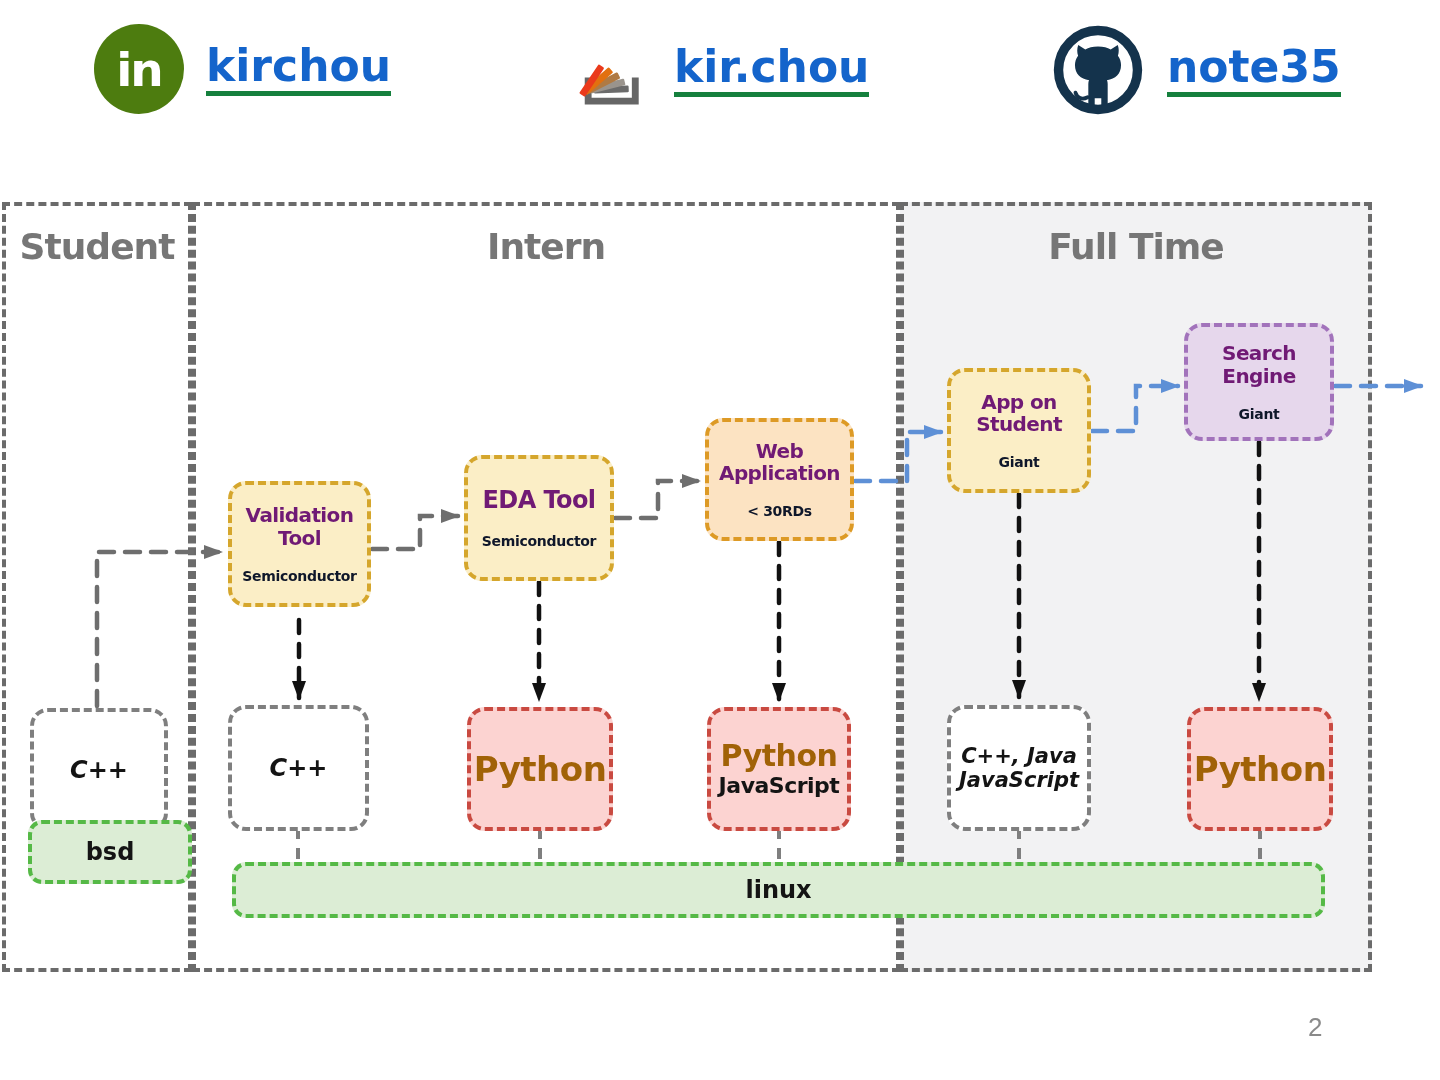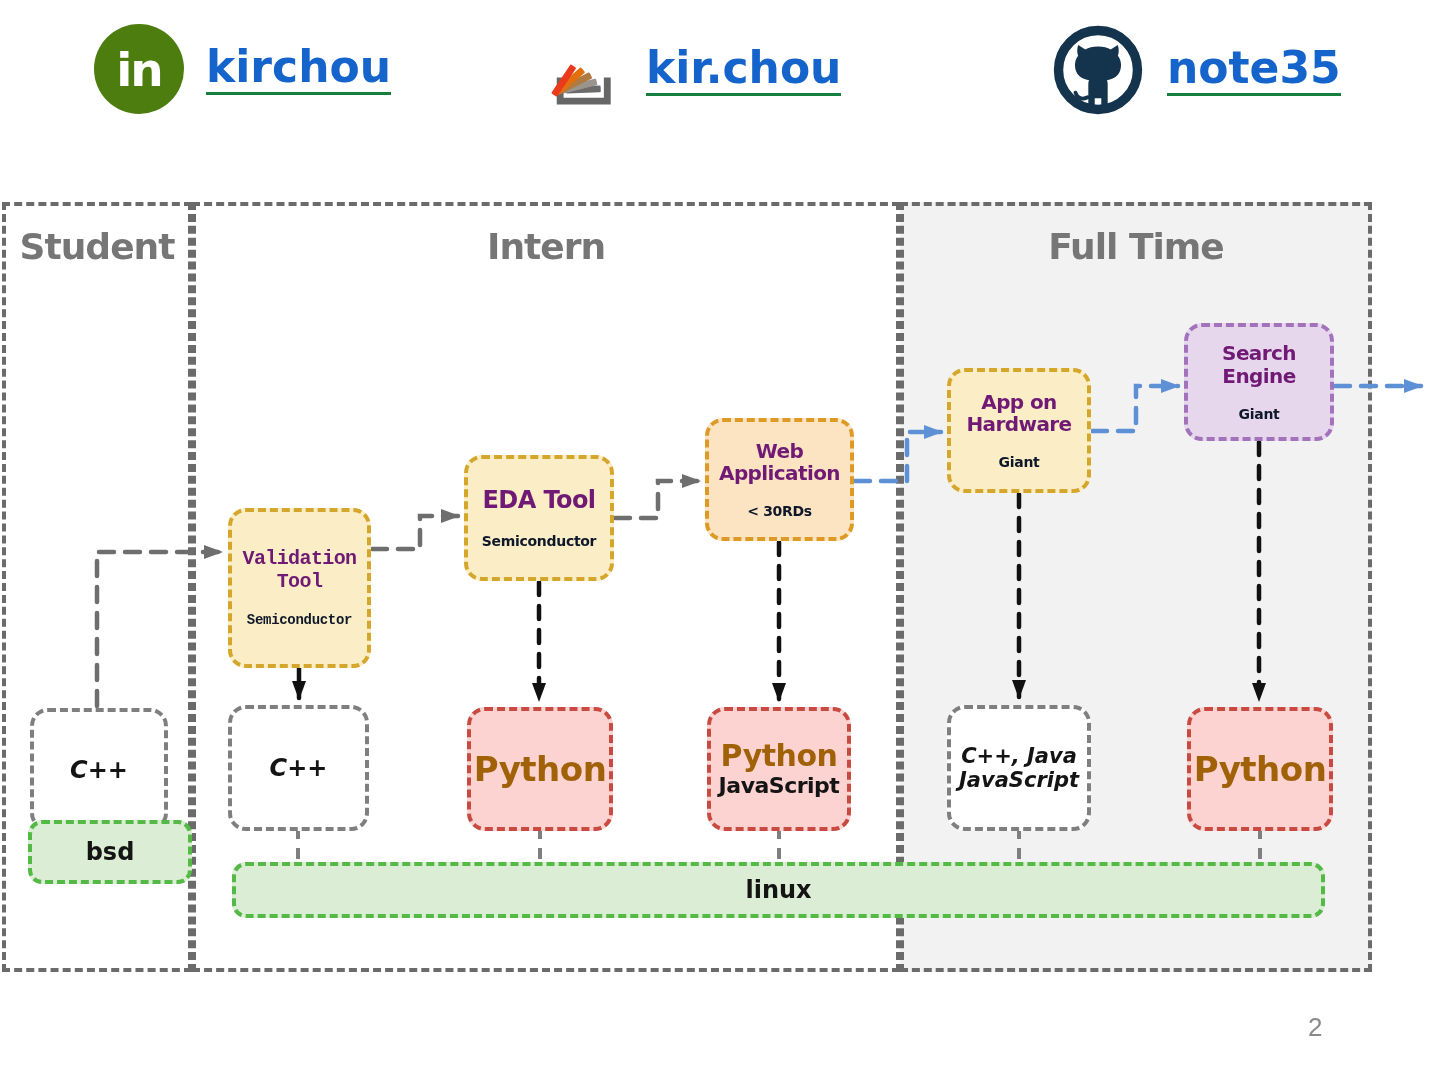--- a/index.html
+++ b/index.html
@@ -5,21 +5,21 @@
   html,body{margin:0;padding:0;background:#fff;}
   #stage{position:relative;width:1440px;height:1080px;background:#ffffff;overflow:hidden;
          font-family:"DejaVu Sans","Liberation Sans",sans-serif;}
 
   
   .hdr-item{position:absolute;display:flex;align-items:center;gap:22px;}
   .li-badge{width:90px;height:90px;border-radius:50%;background:#4d7c0f;color:#fff;
             display:flex;align-items:center;justify-content:center;
             font-size:47px;font-weight:800;letter-spacing:-2px;}
   .hlink{color:#1464cb;font-size:44px;font-weight:700;text-decoration:none;
-         border-bottom:3px solid #15803d;padding-bottom:1px;line-height:1.1;cursor:pointer;}
+         border-bottom:5px solid #15803d;padding-bottom:1px;line-height:1.1;cursor:pointer;}
 
   
   .section{position:absolute;top:202px;height:770px;border:4px dashed #6b6b6b;box-sizing:border-box;}
   .sec-title{margin-top:20px;text-align:center;font-size:36px;font-weight:700;
              color:#767676;letter-spacing:-1px;}
 
   
   .box{position:absolute;box-sizing:border-box;border:4px dashed;border-radius:18px;
        display:flex;flex-direction:column;align-items:center;justify-content:center;
        text-align:center;padding:4px;z-index:3;}
@@ -46,21 +46,21 @@
 
 <div id="stage">
 
   <div class="hdr-item" style="left:94px;top:24px;">
     <div class="li-badge">
       <span>in</span>
     </div>
     <a class="hlink">kirchou</a>
   </div>
 
-  <div class="hdr-item" style="left:548px;top:20px;">
+  <div class="hdr-item" style="left:576px;top:20px;">
     <svg width="76" height="100" viewBox="0 0 100 100">
       <path d="M16 60 V91 H78 V60" fill="none" stroke="#666666" stroke-width="9"></path>
       <rect x="24" y="72" width="46" height="9" rx="1.5" fill="#6b6b6b" transform="rotate(-2 22 95)"></rect>
       <rect x="24" y="72" width="46" height="9" rx="1.5" fill="#9a948d" transform="rotate(-14 22 95)"></rect>
       <rect x="24" y="72" width="46" height="9" rx="1.5" fill="#b07a43" transform="rotate(-27 22 95)"></rect>
       <rect x="24" y="72" width="46" height="9" rx="1.5" fill="#e2700f" transform="rotate(-41 22 95)"></rect>
       <rect x="24" y="72" width="46" height="9" rx="1.5" fill="#ea3a1b" transform="rotate(-56 22 95)"></rect>
     </svg>
     <a class="hlink">kir.chou</a>
   </div>
@@ -116,37 +116,37 @@
     <polyline points="1259,442 1259,700" fill="none" stroke="#111111" stroke-width="4.5" stroke-dasharray="13 11" stroke-linecap="round" marker-end="url(#mblack)"></polyline>
 
     <line x1="97" y1="828" x2="97" y2="862" stroke="#7f7f7f" stroke-width="4" stroke-dasharray="11 9"></line>
     <line x1="298" y1="828" x2="298" y2="862" stroke="#7f7f7f" stroke-width="4" stroke-dasharray="11 9"></line>
     <line x1="540" y1="828" x2="540" y2="862" stroke="#7f7f7f" stroke-width="4" stroke-dasharray="11 9"></line>
     <line x1="779" y1="828" x2="779" y2="862" stroke="#7f7f7f" stroke-width="4" stroke-dasharray="11 9"></line>
     <line x1="1019" y1="828" x2="1019" y2="862" stroke="#7f7f7f" stroke-width="4" stroke-dasharray="11 9"></line>
     <line x1="1260" y1="828" x2="1260" y2="862" stroke="#7f7f7f" stroke-width="4" stroke-dasharray="11 9"></line>
   </svg>
 
-  <div class="box yellow" style="left:228px;top:508px;width:143px;height:160px;font-family:Liberation Mono, monospace;">
+  <div class="box yellow" style="left:228px;top:481px;width:143px;height:126px;">
     <div class="btitle">Validation Tool</div>
     <div class="bsub">Semiconductor</div>
   </div>
 
   <div class="box yellow" style="left:464px;top:455px;width:150px;height:126px;">
     <div class="btitle" style="font-size:24px;">EDA Tool</div>
     <div class="bsub">Semiconductor</div>
   </div>
 
   <div class="box orange" style="left:705px;top:418px;width:149px;height:123px;">
     <div class="btitle">Web Application</div>
     <div class="bsub">&lt; 30RDs</div>
   </div>
 
   <div class="box yellow" style="left:947px;top:368px;width:144px;height:125px;">
-    <div class="btitle">App on Hardware</div>
+    <div class="btitle">App on Student</div>
     <div class="bsub">Giant</div>
   </div>
 
   <div class="box purple" style="left:1184px;top:323px;width:150px;height:118px;">
     <div class="btitle">Search Engine</div>
     <div class="bsub">Giant</div>
   </div>
 
   <div class="box plain" style="left:30px;top:708px;width:138px;height:123px;">
     <div class="codey">C++</div>

